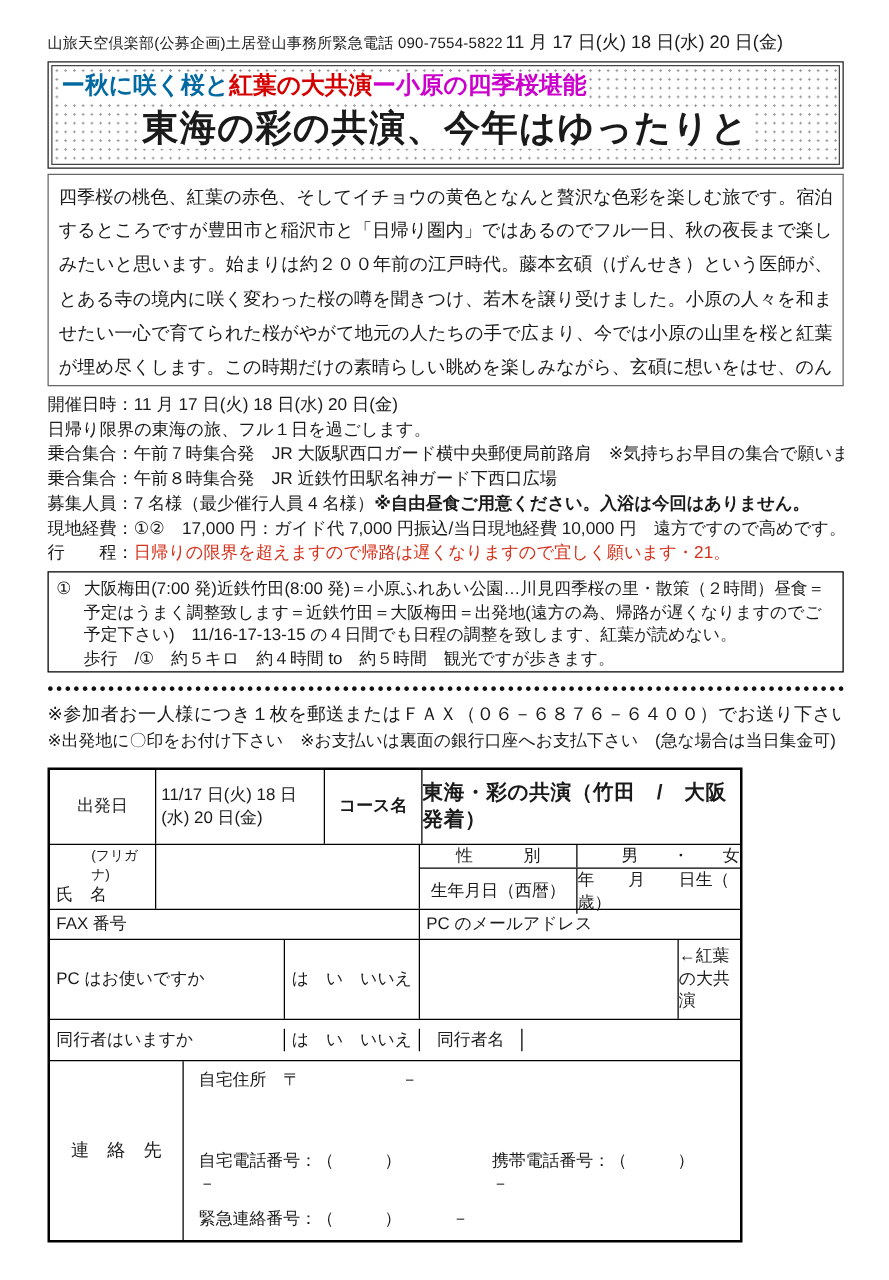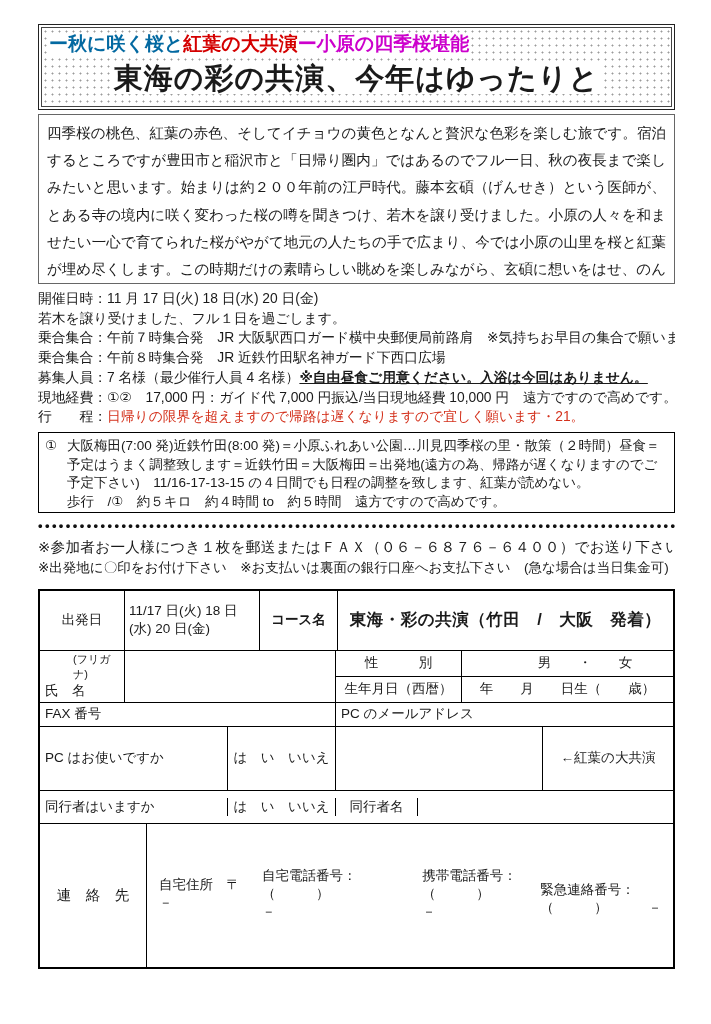--- a/index.html
+++ b/index.html
@@ -41,21 +41,21 @@
     line-height:27.2px;
     height:170px;
     text-align:justify;
     overflow:hidden;
   }
 
   
   .info { margin-top:5px; font-size:13.8px; }
   .info .line { line-height:19.7px; white-space:nowrap; overflow:hidden; }
   .info .lbl { font-weight:normal; }
-  .info .b { font-weight:bold;text-decoration:underline; }
+  .info .b { font-weight:bold; }
   .red { color:#d4311c; }
 
   
   .itinbox {
     border:1px solid #000;
     margin-top:5px;
     padding:4px 8px 4px 6px;
     font-size:13.5px;
     line-height:18.6px;
     height:81px;
@@ -72,21 +72,21 @@
     white-space:nowrap; overflow:hidden;
     line-height:14px;
     color:#111;
   }
 
   
   .note1 { margin-top:4px; font-size:14.6px; line-height:21px; letter-spacing:0.3px; white-space:nowrap; overflow:hidden; }
   .note2 { font-size:13.5px; line-height:20px; white-space:nowrap; overflow:hidden; }
 
   
-  .ftable { margin-top:11px; border:2px solid #000; width:637px; }
+  .ftable { margin-top:11px; border:2px solid #000; width:556px; }
   .frow { display:flex; border-bottom:1px solid #000; }
   .frow:last-child { border-bottom:none; }
   .fcell { border-right:1px solid #000; display:flex; align-items:center; overflow:hidden; }
   .fcell.last { border-right:none; }
   .fcell.center { justify-content:center; }
   .fs13 { font-size:13.5px; }
   .fs11 { font-size:11px;margin-left:28px; }
 
   .r1 { height:60px; }
   .r1 .c-deplabel { width:85px; }
@@ -114,59 +114,62 @@
   .r4 .c-mob { flex:1; }
 
   .r5 { height:33px;align-items:center; }
   .r5 .c-comp { width:188px; padding-left:5px; }
   .r5 .c-yn { width:108px; }
   .r5 .c-cname { width:82px; }
   .r5 .c-empty2 { flex:1; }
 
   .r6 { height:143px; }
   .r6 .c-contact { width:107px; font-size:14.5px; }
-  .r6 .c-body { flex:1; display:flex; flex-direction:row; align-items:center; padding:6px 6px 8px 12px; font-size:13.5px; }
+  .r6 .c-body { flex:1; display:flex; flex-direction:column; align-items:flex-start; padding:6px 6px 8px 12px; font-size:13.5px; }
   .r6 .addr { line-height:18px; }
   .r6 .spacer { flex:1; }
   .r6 .phones { line-height:18px; display:flex; }
   .r6 .phones .p2 { margin-left:42px; }
   .r6 .emg { line-height:18px; margin-top:10px; }
 </style>
 </head>
 <body>
 
 <div class="page">
 
+  <div class="hdr">
+    <span class="club">山旅天空倶楽部(公募企画)土居登山事務所緊急電話 090-7554-5822</span><span class="dates">11 月 17 日(火) 18 日(水) 20 日(金)</span>
+  </div>
 
   <div class="titlebox-outer">
     <div class="titlebox">
       <div class="subtitle">
         <span class="wbg"><span style="color:#0369a1">ー秋に咲く桜と</span><span style="color:#d40000">紅葉の大共演</span><span style="color:#cc00cc">ー小原の四季桜堪能</span></span>
       </div>
       <div class="bigtitle"><span class="wbg">東海の彩の共演、今年はゆったりと</span></div>
     </div>
   </div>
 
   <div class="introbox">四季桜の桃色、紅葉の赤色、そしてイチョウの黄色となんと贅沢な色彩を楽しむ旅です。宿泊するところですが豊田市と稲沢市と「日帰り圏内」ではあるのでフル一日、秋の夜長まで楽しみたいと思います。始まりは約２００年前の江戸時代。藤本玄碩（げんせき）という医師が、とある寺の境内に咲く変わった桜の噂を聞きつけ、若木を譲り受けました。小原の人々を和ませたい一心で育てられた桜がやがて地元の人たちの手で広まり、今では小原の山里を桜と紅葉が埋め尽くします。この時期だけの素晴らしい眺めを楽しみながら、玄碩に想いをはせ、のんびりと散策してみませんか。見頃は例年１１月中旬～下旬。「小原四季桜まつり」も開催されます。11/16-12/12024 年の小原の桜祭りとなりました。</div>
 
   <div class="info">
     <div class="line"><span class="lbl">開催日時</span><span>：11 月 17 日(火) 18 日(水) 20 日(金)</span></div>
-    <div class="line">若木を譲り受けました、フル１日を過ごします。</div>
+    <div class="line">日帰り限界の東海の旅、フル１日を過ごします。</div>
     <div class="line"><span class="lbl">乗合集合</span><span>：午前７時集合発　JR 大阪駅西口ガード横中央郵便局前路肩　※気持ちお早目の集合で願います</span></div>
     <div class="line"><span class="lbl">乗合集合</span><span>：午前８時集合発　JR 近鉄竹田駅名神ガード下西口広場</span></div>
     <div class="line"><span class="lbl">募集人員</span><span>：7 名様（最少催行人員 4 名様）</span><span class="b">※自由昼食ご用意ください。入浴は今回はありません。</span></div>
     <div class="line"><span class="lbl">現地経費</span><span>：①②　17,000 円：ガイド代 7,000 円振込/当日現地経費 10,000 円　遠方ですので高めです。</span></div>
     <div class="line"><span class="lbl">行　　程</span><span>：</span><span class="red">日帰りの限界を超えますので帰路は遅くなりますので宜しく願います・21。</span></div>
   </div>
 
   <div class="itinbox">
     <div class="itin-wrap">
       <span class="itin-marker">①</span>
       <span>大阪梅田(7:00 発)近鉄竹田(8:00 発)＝小原ふれあい公園…川見四季桜の里・散策（２時間）昼食＝予定はうまく調整致します＝近鉄竹田＝大阪梅田＝出発地(遠方の為、帰路が遅くなりますのでご予定下さい)　11/16-17-13-15 の４日間でも日程の調整を致します、紅葉が読めない。</span>
-      <div>歩行　/①　約５キロ　約４時間 to　約５時間　遠方ですので高めです。</div>
+      <div>歩行　/①　約５キロ　約４時間 to　約５時間　観光ですが歩きます。</div>
     </div>
   </div>
 
   <div class="dots">••••••••••••••••••••••••••••••••••••••••••••••••••••••••••••••••••••••••••••••••••••••••••••••••••••</div>
 
   <div class="note1">※参加者お一人様につき１枚を郵送またはＦＡＸ（０６－６８７６－６４００）でお送り下さい。</div>
   <div class="note2">※出発地に〇印をお付け下さい　※お支払いは裏面の銀行口座へお支払下さい　(急な場合は当日集金可)</div>
 
   <div class="ftable">
 

